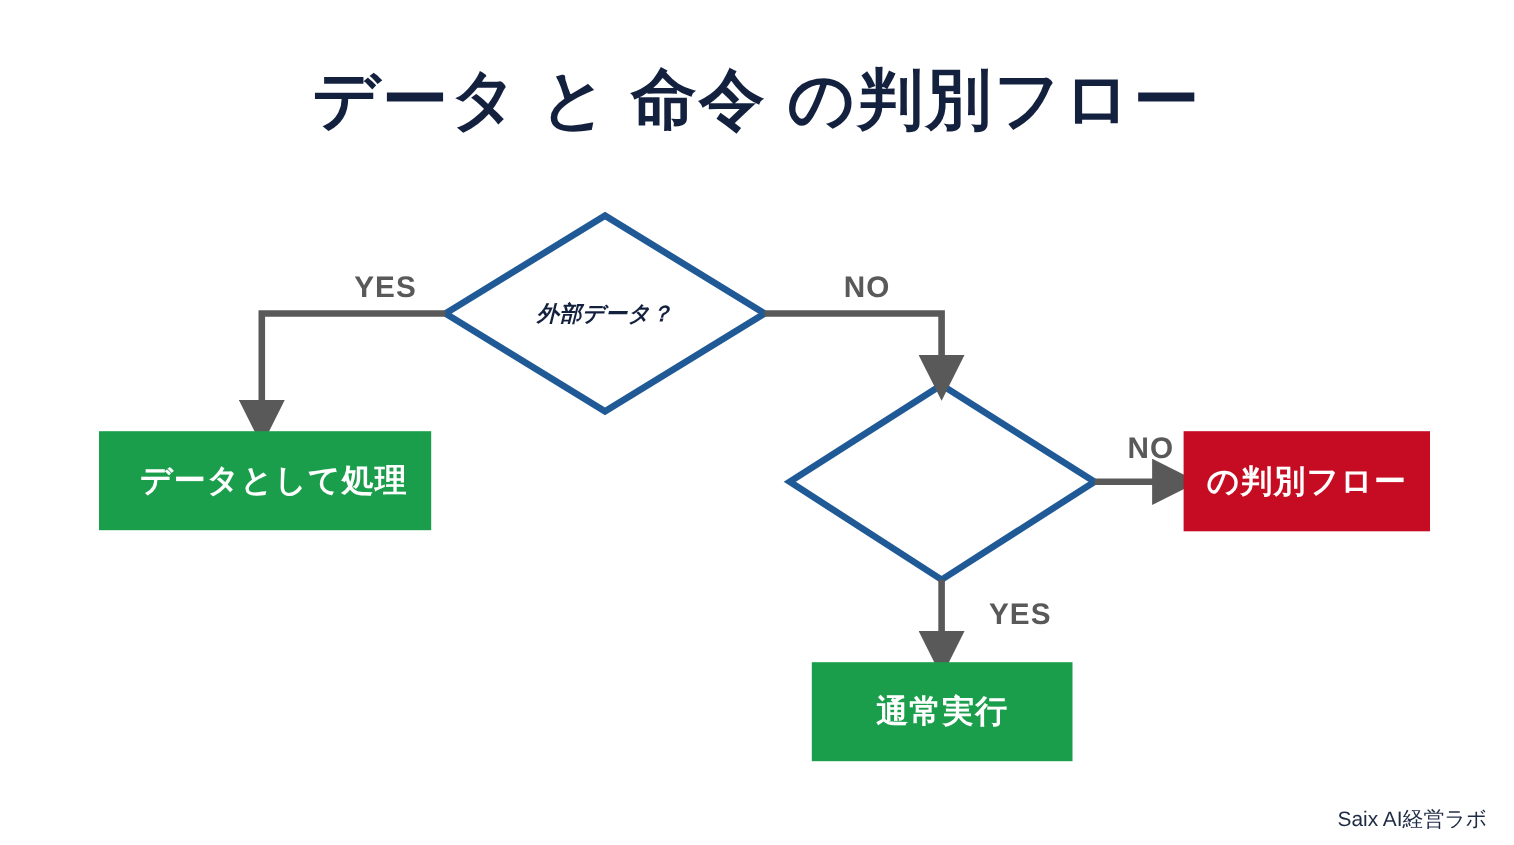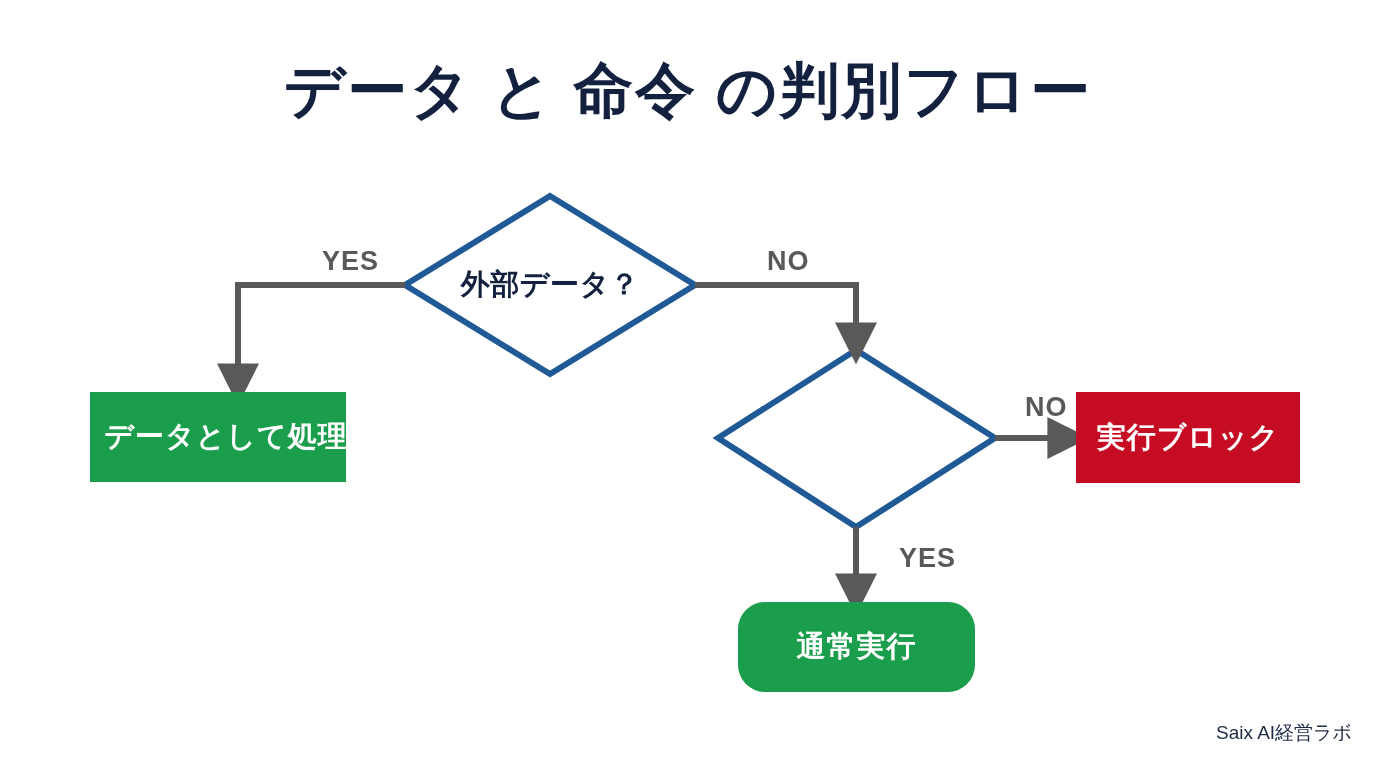--- a/index.html
+++ b/index.html
@@ -57,40 +57,41 @@
     font-weight: bold;
     font-size: 29px;
     letter-spacing: 1px;
     white-space: nowrap;
     box-sizing: border-box;
   }
   .box-green { background: #1B9E4B; }
   .box-red   { background: #C60C23; }
 
   #box-data-process {
-    left: 90px;  top: 392px;  width: 256px; height: 90px; padding-left: 16px;
+    left: 90px;  top: 392px;  width: 302px; height: 90px; padding-left: 16px;
   }
   #box-normal-exec {
-    left: 738px; top: 602px;  width: 237px; height: 90px; border-radius: 27px;
+    left: 738px; top: 602px;  width: 237px; height: 90px;
   }
   #box-block {
     left: 1076px; top: 392px; width: 224px; height: 91px;
   }
 
   
   .diamond-label {
     position: absolute;
     display: flex;
     align-items: center;
     justify-content: center;
     color: #13213f;
     font-weight: bold;
-    font-size: 29px;
+    font-size: 20px;
     letter-spacing: 0.5px;
     white-space: nowrap;
+    font-style: italic;
   }
   #label-external-data {
     left: 405px; top: 255px; width: 290px; height: 60px;
   }
   #label-trusted-source {
     left: 718px; top: 408px; width: 277px; height: 60px;
   }
 
   
   .edge-label {
@@ -104,21 +105,21 @@
   }
   #edge-label-yes-left   { left: 297px; top: 246px; }
   #edge-label-no-right   { left: 742px; top: 246px; }
   #edge-label-no-block   { left: 1000px; top: 392px; }
   #edge-label-yes-bottom { left: 874px; top: 543px; }
 
   
   .footer {
     position: absolute;
     right: 24px;
-    bottom: 22px;
+    bottom: 10px;
     font-size: 19px;
     color: #1d2a44;
     white-space: nowrap;
   }
 </style>
 </head>
 <body>
 
 <div id="canvas">
 
@@ -144,21 +145,21 @@
     <path d="M856,527 L856,592" fill="none" stroke="#595959" stroke-width="6" marker-end="url(#arrowhead)"></path>
   </svg>
 
   <div class="diamond-label" id="label-external-data">外部データ？</div>
 
 
   <div class="box box-green" id="box-data-process">データとして処理</div>
 
   <div class="box box-green" id="box-normal-exec">通常実行</div>
 
-  <div class="box box-red" id="box-block">実行ブロック</div>
+  <div class="box box-red" id="box-block">の判別フロー</div>
 
   <div class="edge-label" id="edge-label-yes-left">YES</div>
 
   <div class="edge-label" id="edge-label-no-right">NO</div>
 
   <div class="edge-label" id="edge-label-no-block">NO</div>
 
   <div class="edge-label" id="edge-label-yes-bottom">YES</div>
 
   <div class="footer">Saix AI経営ラボ</div>

